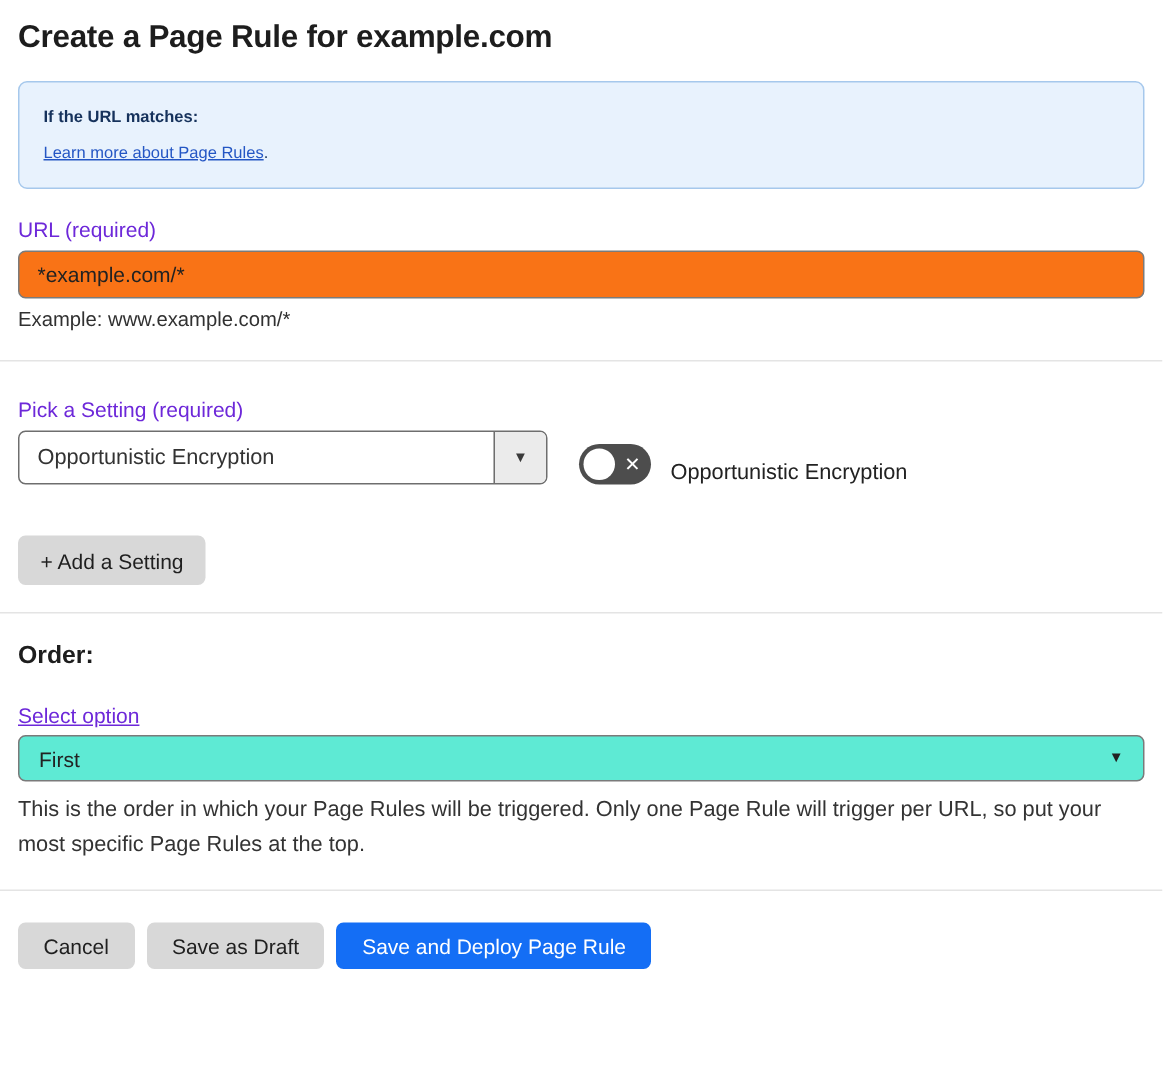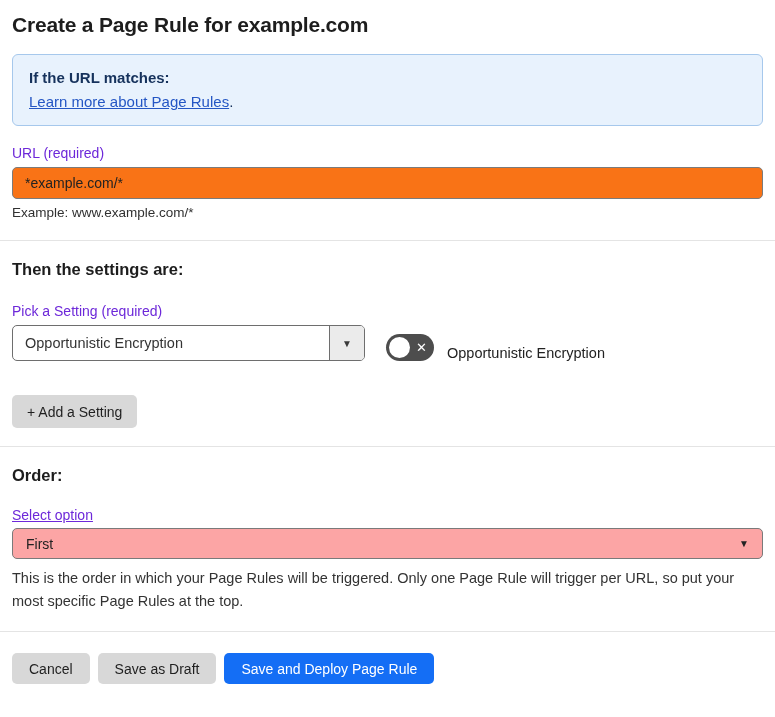--- a/index.html
+++ b/index.html
@@ -19,21 +19,21 @@
     padding-top: 13px;
     margin-bottom: 17px;
     color: #1d1d1d;
   }
 
   .info-box {
     background: #e8f2fd;
     border: 1px solid #a6c8ec;
     border-radius: 6px;
     padding: 11px 16px;
-    font-size: 15px;
+    font-size: 11px;
     line-height: 24px;
     color: #16325c;
     margin-bottom: 19px;
   }
   .info-box .info-heading { font-weight: 700; }
   .info-box a {
     color: #2456c4;
     text-decoration: underline;
     cursor: pointer;
   }
@@ -170,21 +170,21 @@
     width: 100%;
     height: 31px;
     border: 1px solid #7a7a7a;
     border-radius: 5px;
     display: flex;
     align-items: center;
     justify-content: space-between;
     padding: 0 13px;
     font-size: 14px;
     color: #222;
-    background: #fca5a5;
+    background: #5eead4;
     cursor: pointer;
   }
   .order-select .chevron { font-size: 10px; color: #222; }
 
   .order-hint {
     font-size: 14.5px;
     color: #333;
     line-height: 23px;
     margin-top: 8px;
   }
@@ -215,21 +215,20 @@
     <div class="info-heading">If the URL matches:</div>
     <div class="info-link-line"><a>Learn more about Page Rules</a><span class="link-suffix">.</span></div>
   </div>
 
   <div class="field-label">URL (required)</div>
   <input class="url-input" type="text" value="*example.com/*" style="">
   <div class="field-hint">Example: www.example.com/*</div>
 
   <hr class="divider">
 
-  <h2 class="section-heading">Then the settings are:</h2>
 
   <div class="field-label picker-label">Pick a Setting (required)</div>
 
   <div class="setting-row">
     <div class="dropdown">
       <span class="dd-value">Opportunistic Encryption</span>
       <span class="dd-arrow-btn">
           <span>▼</span>
         </span>
     </div>

